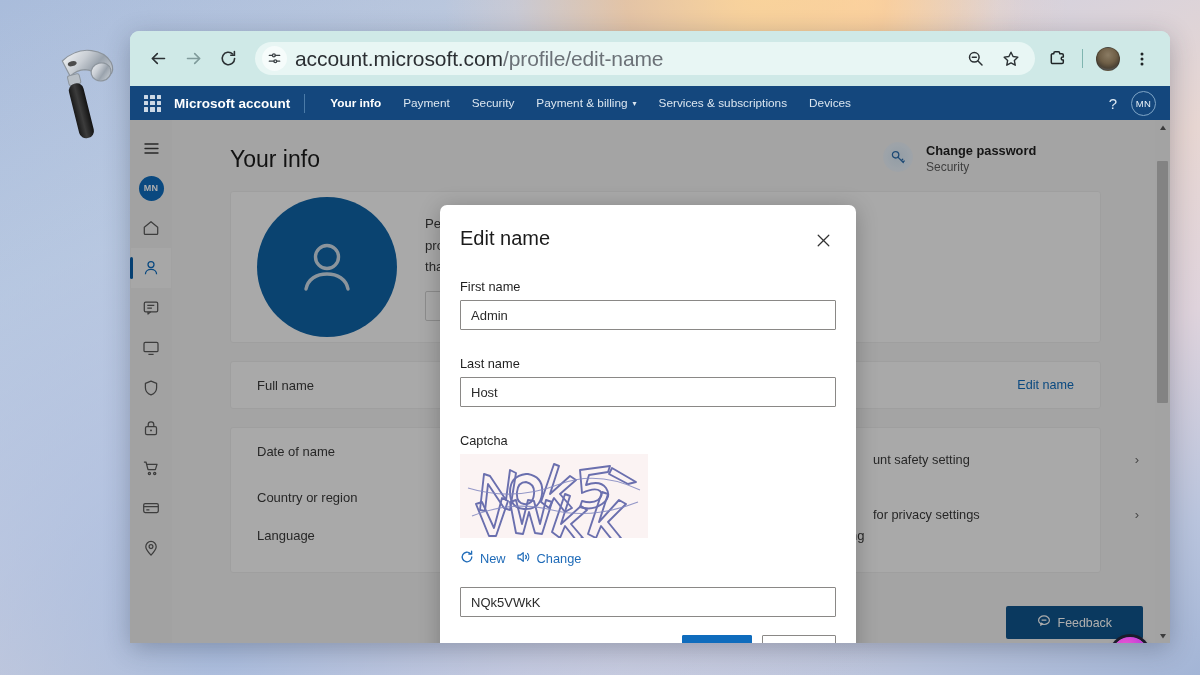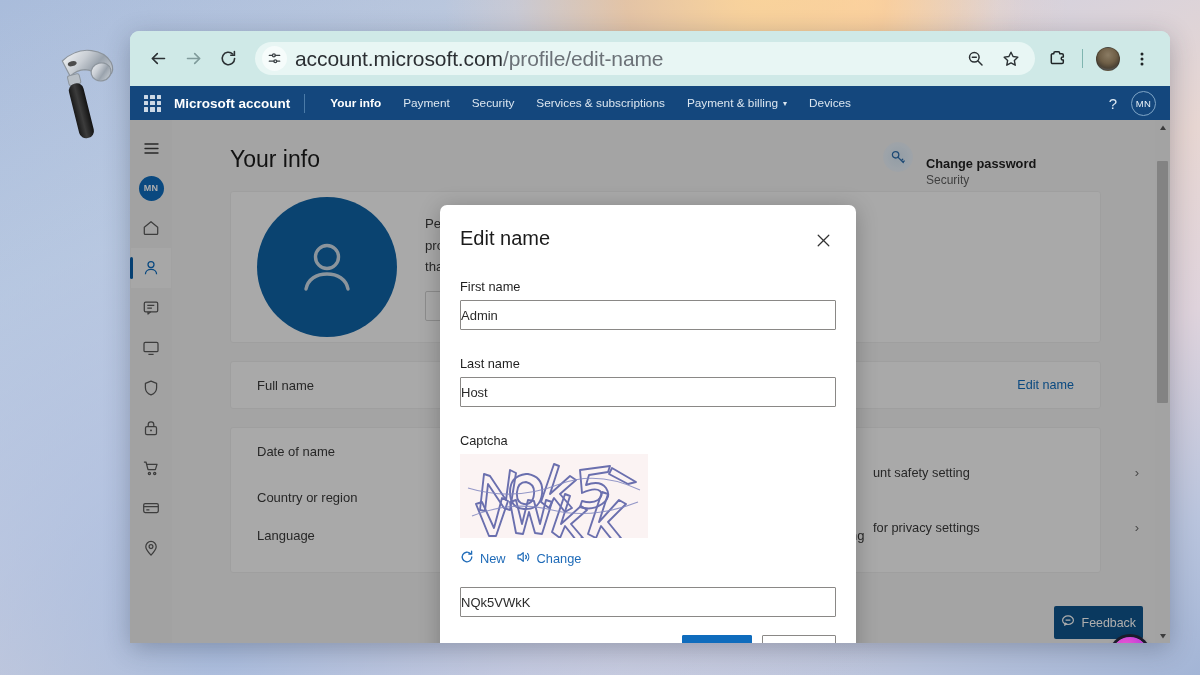--- a/index.html
+++ b/index.html
@@ -159,31 +159,31 @@
   .card-head .link { margin-left: auto; color:#0f6cbd; font-weight: 400; font-size: 12.6px; cursor:pointer; }
 
   
   #right-col { position: absolute; right: 12px; top: 14px; width: 270px; z-index: 2; }
   .tile { display: flex; align-items: flex-start; gap: 13px; padding: 8px 0 8px 10px; cursor: pointer; }
   .tile-ico {
     width: 30px; height: 30px; border-radius: 50%; flex: 0 0 auto;
     background: radial-gradient(circle, #d9e8f6 0%, #e8f1f9 60%, rgba(232,241,249,0) 100%);
     display: flex; align-items: center; justify-content: center;
   }
-  .tile-t { font-size: 12.8px; font-weight: 700; color: #1f1f1f; line-height: 1.35; margin-top: 13px; }
+  .tile-t { font-size: 12.8px; font-weight: 700; color: #1f1f1f; line-height: 1.35; }
   .tile-s { font-size: 12px; color: #5e5e5e; margin-top: 1px; }
 
   .srow { display:flex; align-items:center; font-size:12.8px; color:#3a3a3a; padding: 14px 4px 14px 0; }
   .srow .chev { margin-left:auto; color:#6a6a6a; font-size: 13px; }
 
   
   #feedback {
     position: absolute; right: 12px; bottom: 4px; z-index: 3;
     background: #0f548c; color: #fff; font-size: 12.4px;
-    padding: 8px 7px; display: flex; align-items: center; gap: 7px;
+    padding: 8px 31px; display: flex; align-items: center; gap: 7px;
     border-radius: 2px; cursor: pointer;
   }
 
   
   #scrollbar {
     width: 15px; flex: 0 0 15px; background: #f0f0f0; position: relative; z-index: 2;
     display: flex; flex-direction: column; align-items: center;
   }
   #sb-up, #sb-down { width: 15px; height: 15px; display:flex; align-items:center; justify-content:center; cursor:pointer; }
   #sb-track { flex: 1 1 auto; width: 15px; position: relative; }
@@ -211,21 +211,21 @@
   #modal-head { display: flex; align-items: flex-start; }
   #modal-title { font-size: 20px; color: #1b1b1b; font-weight: 400; }
   #modal-close {
     margin-left: auto; width: 26px; height: 26px; display: flex;
     align-items: center; justify-content: center; cursor: pointer;
     color: #333;
   }
   .fld-label { font-size: 12.8px; color: #1f1f1f; margin: 26px 0 6px; }
   .fld-input {
     width: 100%; height: 30px; border: 1px solid #8a8886; background: #fff;
-    font-size: 13px; color: #2b2b2b; padding: 0 0;
+    font-size: 13px; color: #2b2b2b; padding: 0 10px;
     font-family: "Liberation Sans", sans-serif; border-radius: 1px;
   }
   .fld-input::placeholder { color: #a0a0a0; }
   #captcha-img {
     width: 188px; height: 84px; margin-top: 6px;
     background: #fbf3f3; overflow: hidden; position: relative;
   }
   #captcha-actions { display: flex; align-items: center; gap: 10px; margin-top: 12px; }
   .cap-act { display: flex; align-items: center; gap: 6px; color: #1f6bb8; font-size: 12.8px; cursor: pointer; }
   #modal-buttons {
@@ -353,25 +353,25 @@
       <div class="nav-link active">
         <span>Your info</span>
       </div>
       <div class="nav-link">
         <span>Payment</span>
       </div>
       <div class="nav-link">
         <span>Security</span>
       </div>
       <div class="nav-link">
-        <span>Services &amp; subscriptions</span>
-      </div>
-      <div class="nav-link">
         <span>Payment &amp; billing</span>
         <span style="font-size:8px;">▾</span>
+      </div>
+      <div class="nav-link">
+        <span>Services &amp; subscriptions</span>
       </div>
       <div class="nav-link">
         <span>Devices</span>
       </div>
 
       <div id="nav-right">
         <div id="help-q">?</div>
         <div id="nav-avatar">MN</div>
       </div>
     </div>

